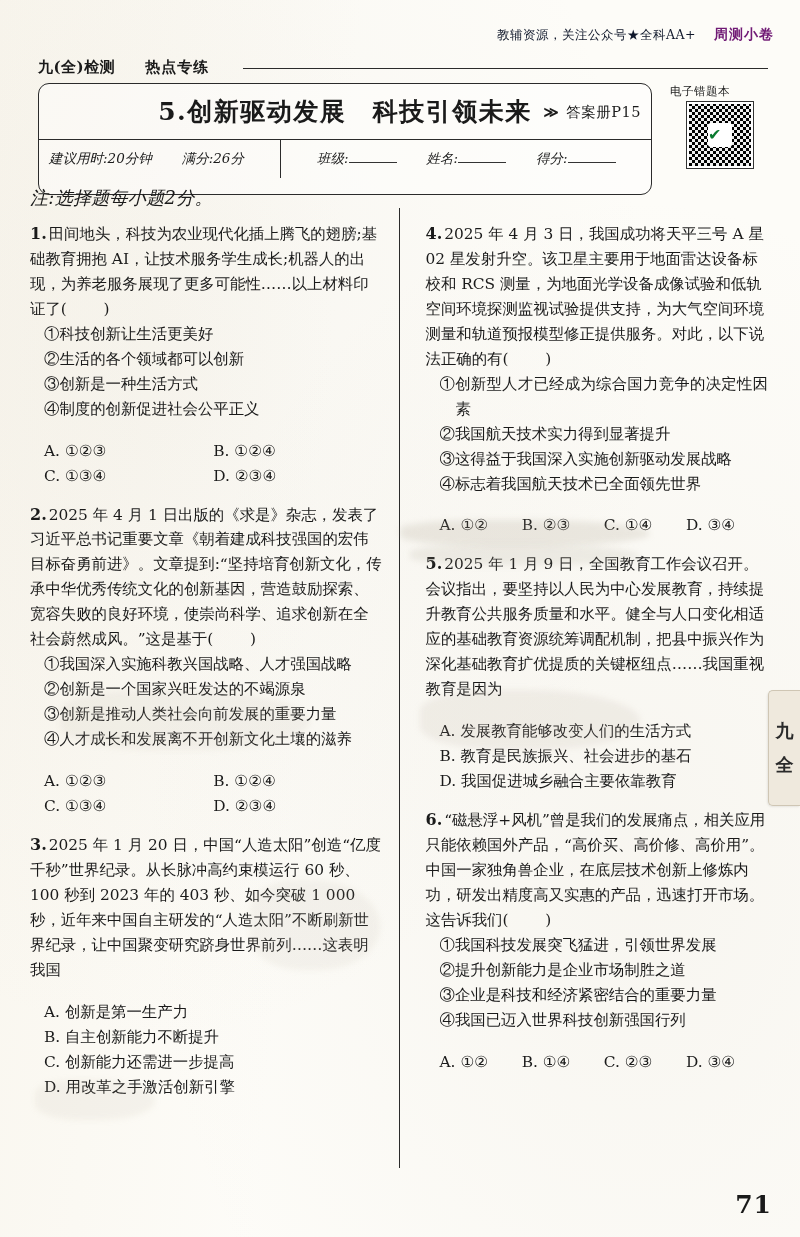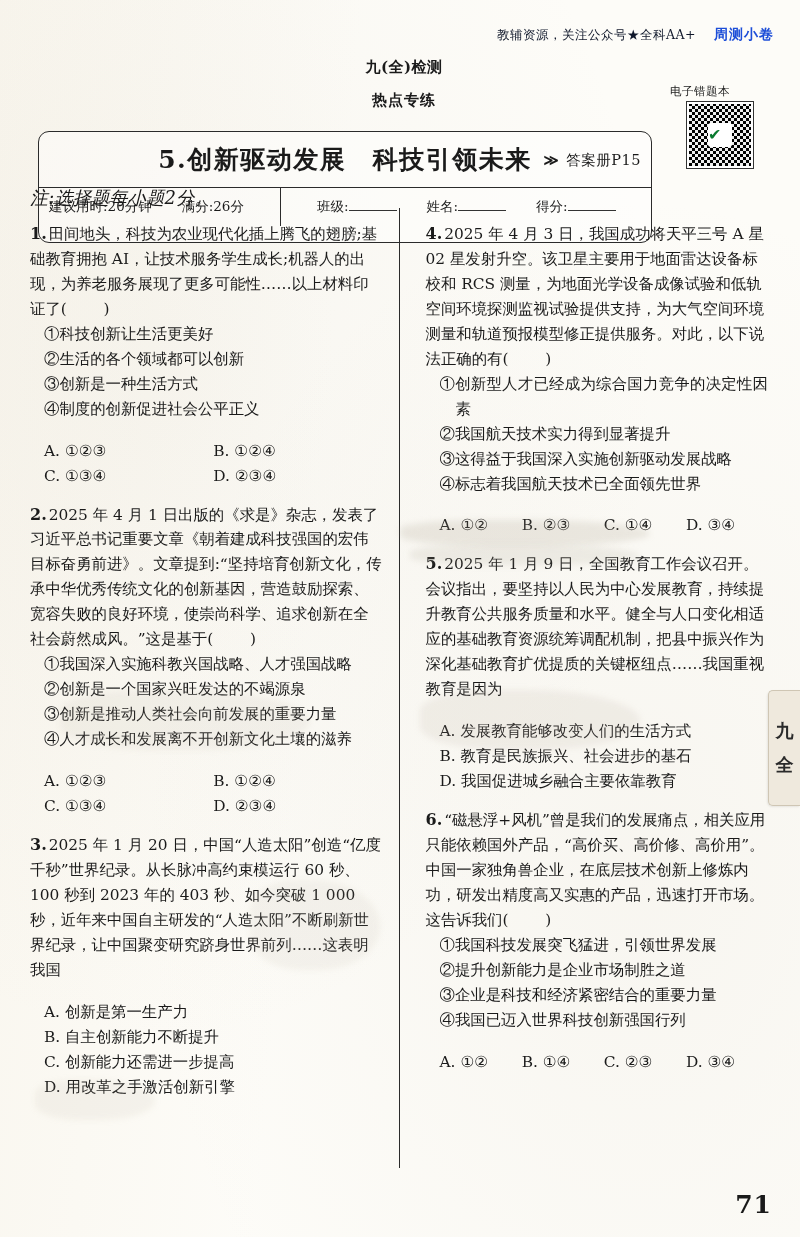--- a/index.html
+++ b/index.html
@@ -34,33 +34,32 @@
     top: 26px; left: 0; width: 100%;
     display: flex; justify-content: flex-end; align-items: center;
     padding-right: 26px;
     gap: 18px;
     font-size: 12.5px;
     color: #3b3b3b;
     letter-spacing: 0.5px;
   }
   .topbar .promo { color: #0f172a; }
   .topbar .booklabel {
-    font-size: 14px; font-weight: bold; color: #1d4ed8;
+    font-size: 14px; font-weight: bold; color: #701a75;
     letter-spacing: 1px;
   }
 
   .header-wrap {
     position: absolute;
     left: 38px; top: 58px; right: 30px;
   }
   .crumb {
-    display: flex; align-items: center; gap: 14px;
+    display: flex; align-items: center; gap: 30px;
     font-size: 15px;
     margin-bottom: 6px;
-    flex-direction: column;
   }
   .crumb .c1 { font-weight: bold; letter-spacing: 0.5px; }
   .crumb .c2 { font-weight: bold; letter-spacing: 1px; }
   .crumb .rule {
     flex: 1; height: 0; border-top: 1.6px solid #2b2b2b;
     margin-left: 4px; margin-right: 2px;
     position: relative; top: 1px;
   }
 
   .titlebox {
@@ -86,21 +85,21 @@
     font-size: 14.5px; letter-spacing: 0.5px; margin-left: 16px;
   }
   .answerref .arrows { font-weight: bold; margin-right: 2px; }
   .inforow {
     height: 38px;
     display: flex; align-items: center;
     font-size: 13.5px;
     padding-left: 10px;
     gap: 30px;
   }
-  .inforow .seg { white-space: nowrap; }
+  .inforow .seg { white-space: nowrap; font-style: italic; }
   .inforow .divider {
     width: 0; border-left: 1.3px solid #2b2b2b;
     height: 38px; margin: 0 6px;
   }
   .blank { display: inline-block; border-bottom: 1px solid #333; width: 48px; }
 
   .qrbox {
     position: absolute;
     right: 0px; top: 26px;
     width: 100px;

